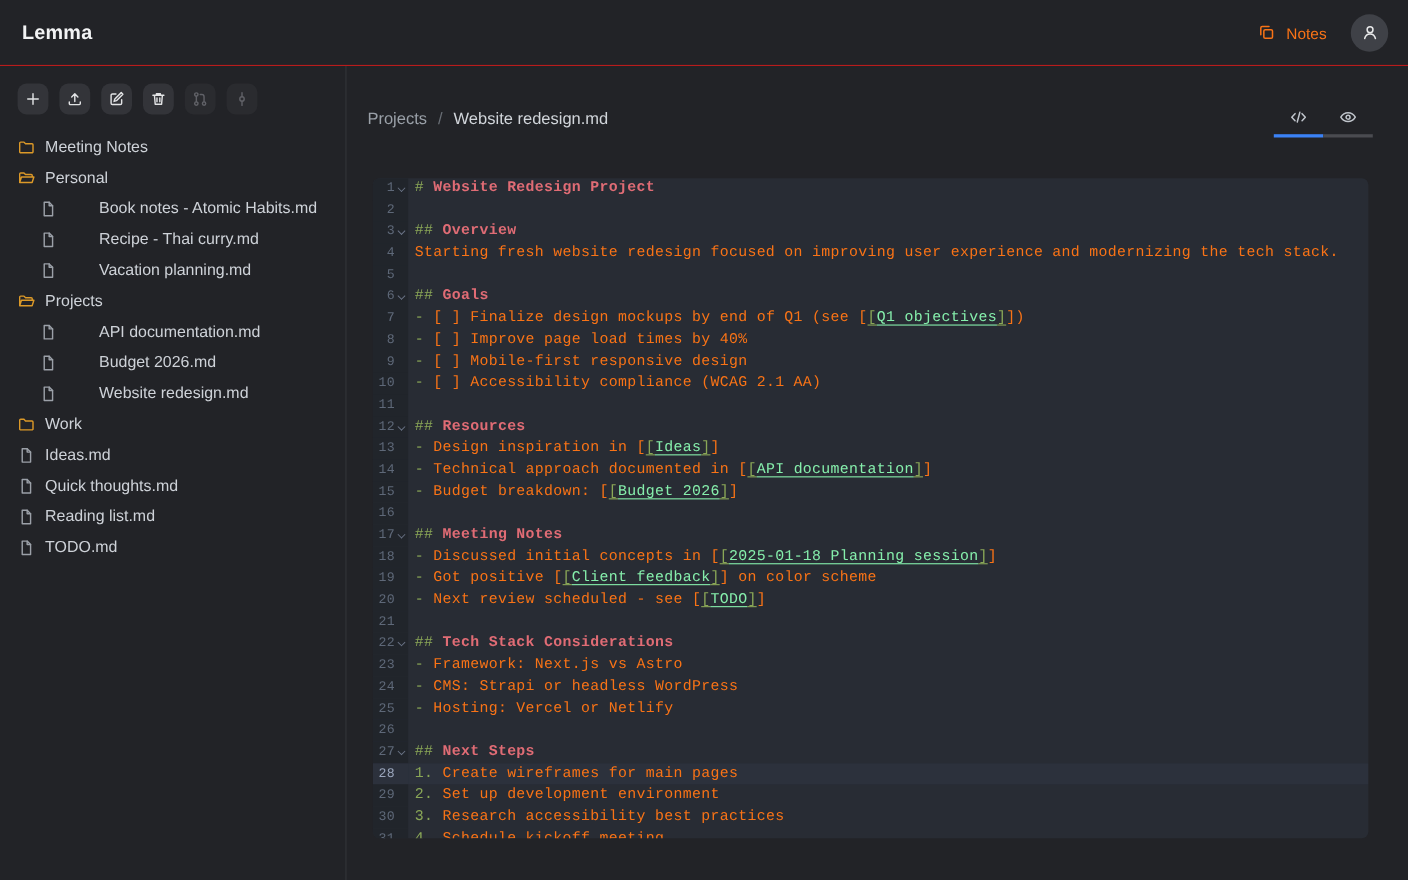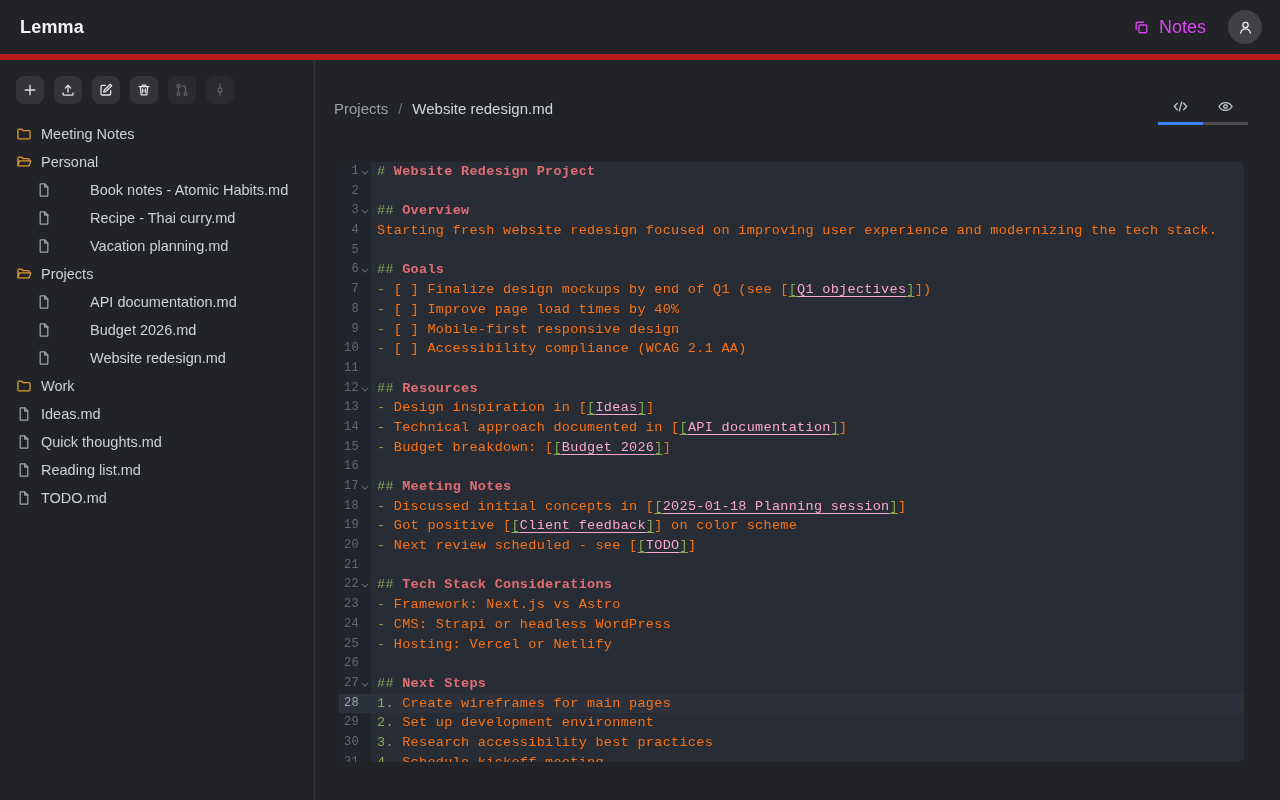--- a/index.html
+++ b/index.html
@@ -6,27 +6,27 @@
   html,body { width:1280px; height:800px; overflow:hidden; }
   body {
     background:#222327;
     color:#d3d6da;
     font-family:"Liberation Sans", sans-serif;
     position:relative;
   }
   
   .topbar {
     height:60px; display:flex; align-items:center; justify-content:space-between;
-    padding:0 18px 0 20px; border-bottom:6px solid #b91c1c; background:#222327;
+    padding:0 18px 0 20px; border-bottom:1px solid #b91c1c; background:#222327;
   }
   .app-title { font-size:18px; font-weight:bold; color:#f2f3f4; letter-spacing:.2px; }
   .topbar-right { display:flex; align-items:center; gap:18px; }
   .notes-btn {
     display:flex; align-items:center; gap:9px; background:none; border:none;
-    color:#d946ef; font-size:18px; font-family:inherit; cursor:pointer; padding:6px 4px;
+    color:#f97316; font-size:14px; font-family:inherit; cursor:pointer; padding:6px 4px;
   }
   .avatar {
     width:34px; height:34px; border-radius:50%; background:#3f4147;
     display:flex; align-items:center; justify-content:center; color:#e8e9ea; cursor:pointer;
   }
   
   .sidebar {
     position:absolute; top:60px; left:0; bottom:0; width:315px;
     border-right:1px solid #333539; padding-top:16px; background:#222327;
   }
@@ -80,21 +80,21 @@
   .line.active .code { background:#2c313c; }
   .fold {
     position:absolute; left:23px; top:6px; width:6px; height:6px;
     border-right:1.4px solid #6b7487; border-bottom:1.4px solid #6b7487;
     transform:rotate(45deg) scale(.85); cursor:pointer;
   }
   .seg-m  { color:#8aa757; }
   .seg-h  { color:#e06c75; font-weight:bold; }
   .seg-t  { color:#f97316; }
   .seg-lb { color:#8aa757; text-decoration:underline; text-underline-offset:3px; }
-  .seg-lt { color:#f9a8d4; text-decoration:underline; text-underline-offset:3px; cursor:pointer; }
+  .seg-lt { color:#86efac; text-decoration:underline; text-underline-offset:3px; cursor:pointer; }
   svg { display:block; }
 </style>
 </head>
 <body>
 
 <header class="topbar">
   <div class="app-title">Lemma</div>
   <div class="topbar-right">
     <button class="notes-btn">
       <span class="icon-slot">

